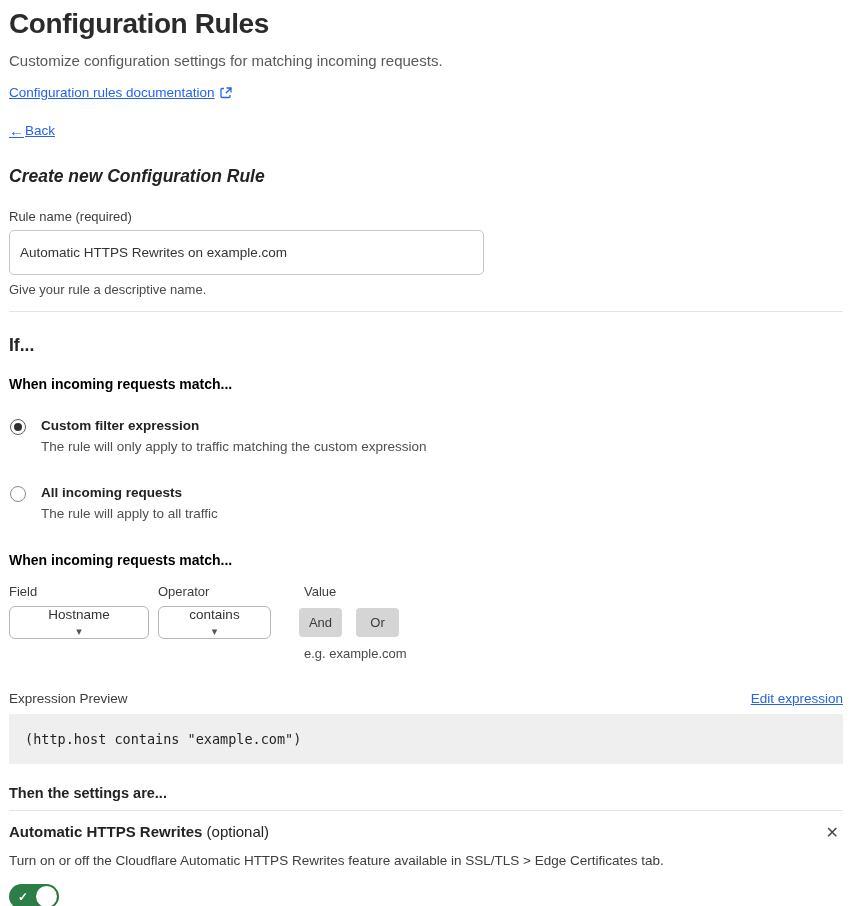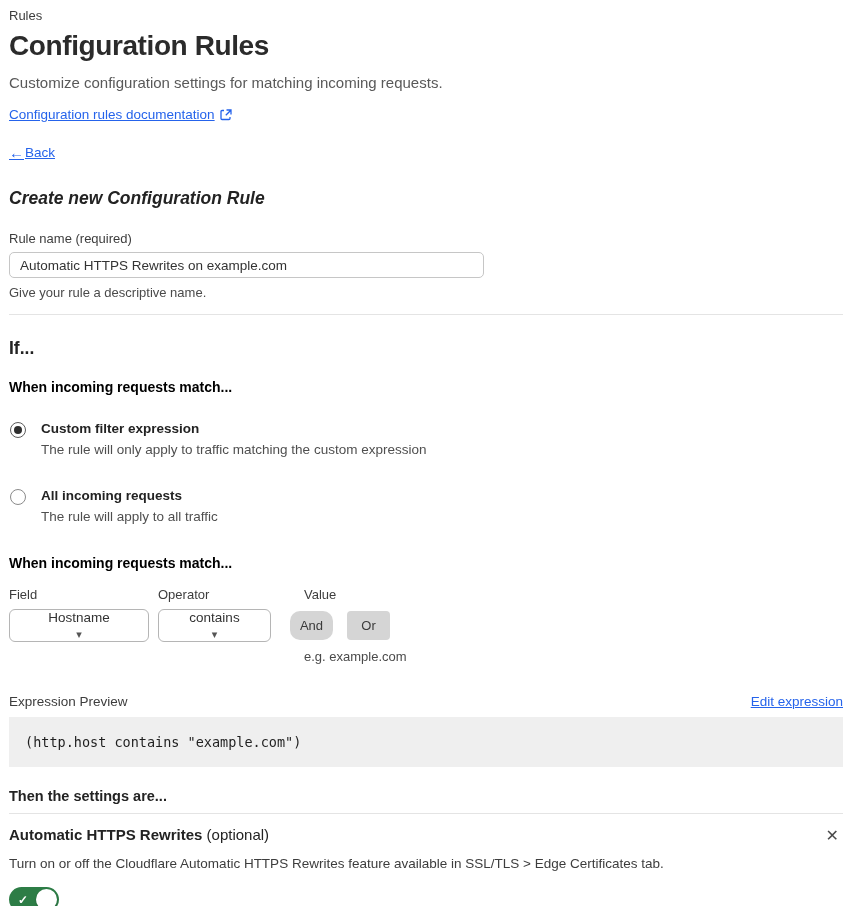--- a/index.html
+++ b/index.html
@@ -17,21 +17,21 @@
   a.link { color: #2563eb; font-size: 13.5px; text-decoration: underline; }
   .doc-link-row { margin-bottom: 21px; }
   .doc-link { display: inline-flex; align-items: center; gap: 5px; }
   .ext-icon { flex: 0 0 auto; }
   .back-row { margin-bottom: 26px; }
   .back-link { font-size: 14px; display: inline-flex; align-items: center; }
   .back-arrow { text-decoration: none; display: inline-block; margin-right: 1px; font-size: 15px; }
   .form-heading { font-size: 17.5px; font-weight: 700; color: #232323; margin-bottom: 22px; font-style: italic; }
   .field-label { font-size: 13px; color: #3d3d3d; margin-bottom: 6px; }
   .text-input {
-    width: 475px; height: 26px;
+    width: 475px; height: 45px;
     border: 1px solid #c6c6c6; border-radius: 5px;
     padding: 0 10px; font-size: 13.5px; color: #333;
     font-family: "Liberation Sans", sans-serif;
     outline: none;
   }
   .help-text { font-size: 13px; color: #4a4a4a; margin-top: 7px; }
   .divider { border: none; border-top: 1px solid #e4e4e4; margin-top: 14px; }
   .if-heading { font-size: 17.5px; font-weight: 700; color: #232323; margin: 23px 0 20px; }
   .match-heading { font-size: 14px; font-weight: 700; color: #000000; margin-bottom: 26px; }
   .radio-row { display: flex; align-items: flex-start; margin-bottom: 31px; }
@@ -66,21 +66,21 @@
     background: #eaf2fd; border: 1px solid #a9c5ea; border-radius: 6px;
     display: flex; align-items: center; padding: 0 11px;
     font-size: 13.5px; color: #222; cursor: text;
   }
   .value-highlight { background: #cfe1f7; padding: 1px 2px 1px 0; }
   .chip-btn {
     width: 43px; height: 29px; border: none; border-radius: 4px;
     background: #d5d5d5; color: #3a3a3a; font-size: 13px;
     font-family: "Liberation Sans", sans-serif; cursor: pointer;
   }
-  .btn-and { margin-left: 10px; border-radius: 10px; }
+  .btn-and { margin-left: 19px; }
   .btn-or { margin-left: 14px; }
   .eg-help { font-size: 13px; color: #4a4a4a; margin: 7px 0 0 295px; }
   .preview-row {
     display: flex; justify-content: space-between; align-items: baseline;
     margin-top: 30px; margin-bottom: 8px;
   }
   .preview-label { font-size: 13.5px; color: #3d3d3d; }
   .code-box {
     background: #efefef; padding: 17px 16px;
     font-family: "DejaVu Sans Mono", monospace;
@@ -108,21 +108,20 @@
   .toggle-check {
     position: absolute; left: 9px; top: 50%; transform: translateY(-52%);
     color: #fff; font-size: 12px; font-weight: 700;
   }
 </style>
 </head>
 <body>
 
 <div class="page">
 
-  <div class="breadcrumb">Rules</div>
   <h1 class="page-title">Configuration Rules</h1>
   <p class="page-subtitle">Customize configuration settings for matching incoming requests.</p>
 
   <div class="doc-link-row">
     <a href="#" class="link doc-link">
       <span>Configuration rules documentation</span>
       <svg class="ext-icon" width="12" height="12" viewBox="0 0 12 12">
         <path d="M4 1.5 H2 A1 1 0 0 0 1 2.5 v7 a1 1 0 0 0 1 1 h7 a1 1 0 0 0 1-1 V8" fill="none" stroke="#2563eb" stroke-width="1.3"></path>
         <path d="M6.5 1 H11 V5.5 M10.8 1.2 L5.8 6.2" fill="none" stroke="#2563eb" stroke-width="1.3"></path>
       </svg>

